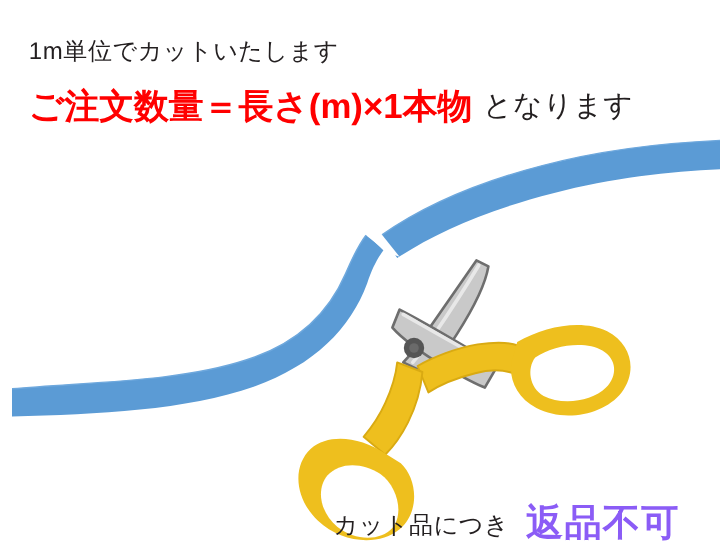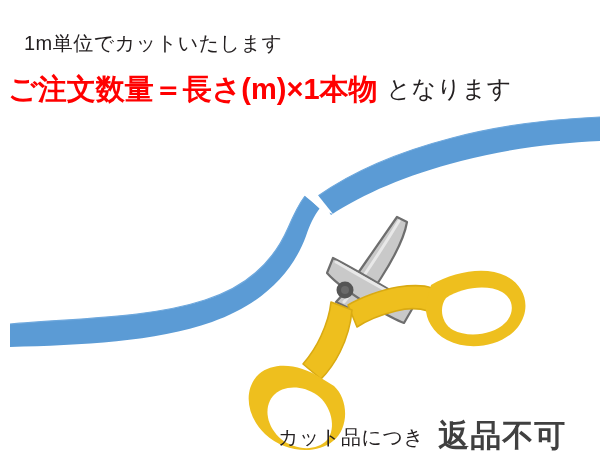--- a/index.html
+++ b/index.html
@@ -23,21 +23,21 @@
     top: 30px;
     font-size: 20px;
     line-height: 26px;
     color: #231f20;
     white-space: nowrap;
     letter-spacing: 0.5px;
   }
 
   .line-red-wrap {
     position: absolute;
-    left: 8px;
+    left: 24px;
     top: 71px;
     white-space: nowrap;
     line-height: 36px;
   }
   .line-red {
     font-size: 29px;
     font-weight: bold;
     color: #ff0000;
     letter-spacing: 0px;
   }
@@ -60,21 +60,21 @@
   }
   .line-bottom-small {
     font-size: 20px;
     color: #231f20;
     letter-spacing: 0.5px;
     margin-top: 9px;
   }
   .line-bottom-big {
     font-size: 31px;
     font-weight: bold;
-    color: #404040;
+    color: #8b5cf6;
     letter-spacing: 1px;
     padding-left: 14px;
     position: relative;
     top: 2px;
   }
 
   
   .art {
     position: absolute;
     left: 0;

